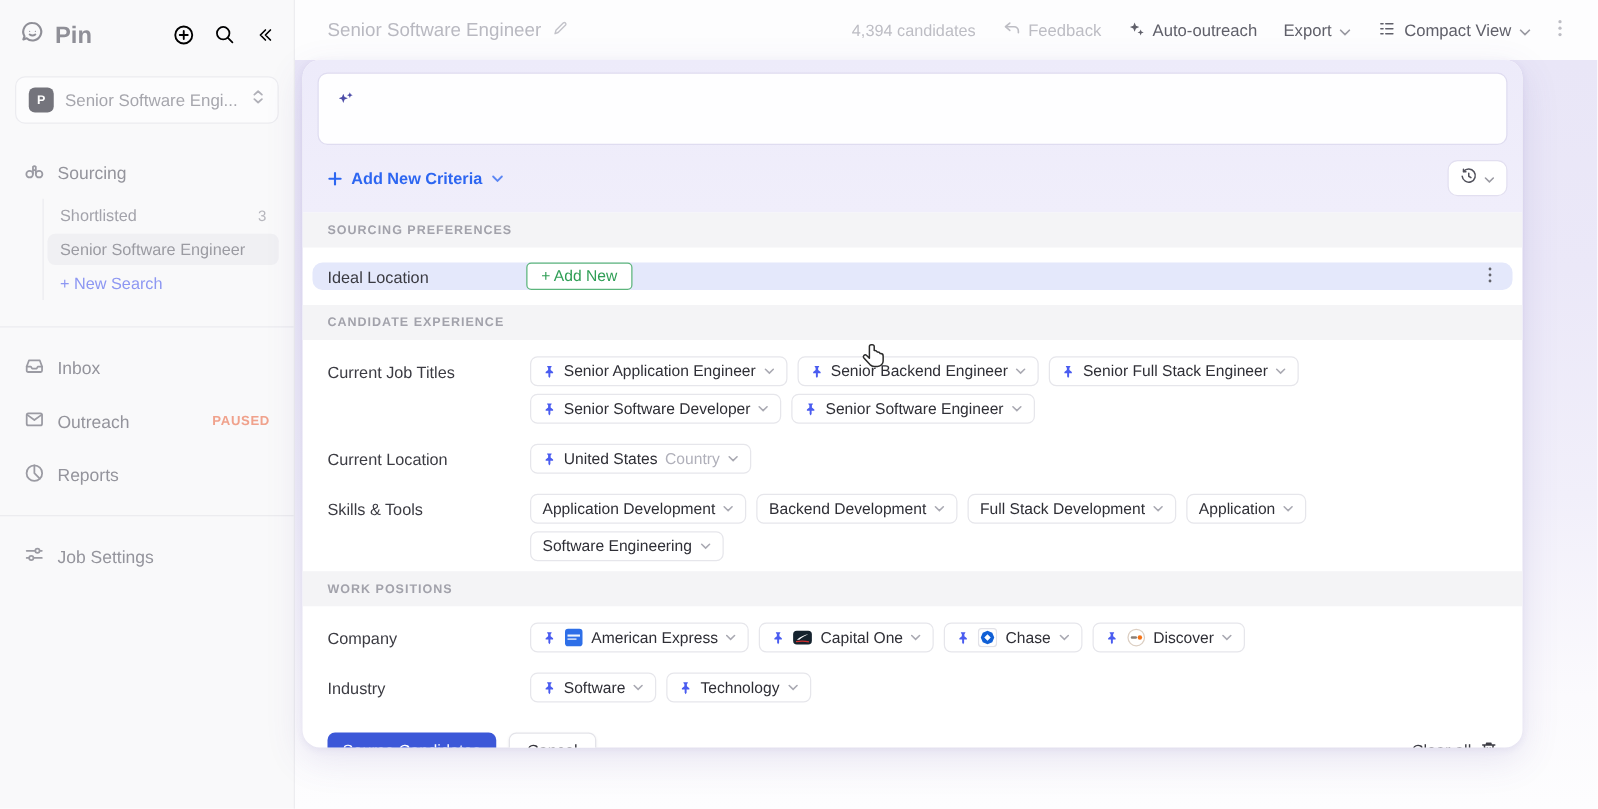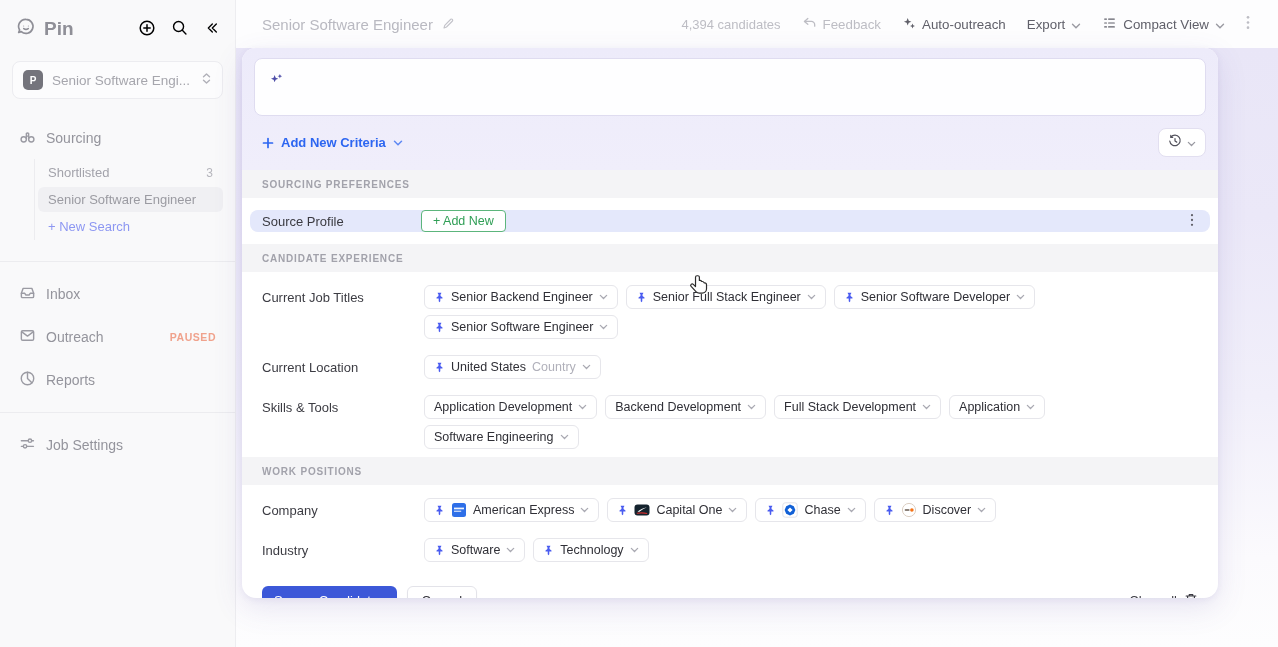--- a/index.html
+++ b/index.html
@@ -301,36 +301,45 @@
                     <path d="M1.5 1.2 5 4.7l3.5-3.5"></path>
                   </svg>
               </span>
             </button>
           </div>
         </div>
 
         <div class="section-header">SOURCING PREFERENCES</div>
 
         <div class="ideal-row">
-          <span class="ideal-label">Source Profile</span>
+          <span class="ideal-label">Ideal Location</span>
           <button class="add-new-btn">+ Add New</button>
           <button class="kebab">
             <svg width="4" height="14" viewBox="0 0 4 16" fill="currentColor">
                 <circle cx="2" cy="2.5" r="1.3"></circle>
                 <circle cx="2" cy="8" r="1.3"></circle>
                 <circle cx="2" cy="13.5" r="1.3"></circle>
               </svg>
           </button>
         </div>
 
         <div class="section-header">CANDIDATE EXPERIENCE</div>
         <div>
             <div class="crit-row">
               <div class="row-label">Current Job Titles</div>
               <div class="chips">
+                <span class="chip">
+                  <svg class="pin-ic" viewBox="0 0 14 14">
+                    <path d="M4.6 1h4.8l-.5 1.4-.6.5v2.2l2.5 2v1.3H8v3.3L7 13.2l-1-1.5V8.4H3.2V7.1l2.5-2V2.9l-.6-.5z" fill="var(--pin-blue)"></path>
+                  </svg>
+                  <span class="chip-label">Senior Application Engineer</span>
+                  <svg class="chip-cv" viewBox="0 0 10 6">
+                    <path d="M1.5 1.2 5 4.7l3.5-3.5" fill="none" stroke="#a9a9b2" stroke-width="1.4" stroke-linecap="round"></path>
+                  </svg>
+                </span>
                 <span class="chip">
                   <svg class="pin-ic" viewBox="0 0 14 14">
                     <path d="M4.6 1h4.8l-.5 1.4-.6.5v2.2l2.5 2v1.3H8v3.3L7 13.2l-1-1.5V8.4H3.2V7.1l2.5-2V2.9l-.6-.5z" fill="var(--pin-blue)"></path>
                   </svg>
                   <span class="chip-label">Senior Backend Engineer</span>
                   <svg class="chip-cv" viewBox="0 0 10 6">
                     <path d="M1.5 1.2 5 4.7l3.5-3.5" fill="none" stroke="#a9a9b2" stroke-width="1.4" stroke-linecap="round"></path>
                   </svg>
                 </span>
                 <span class="chip">

